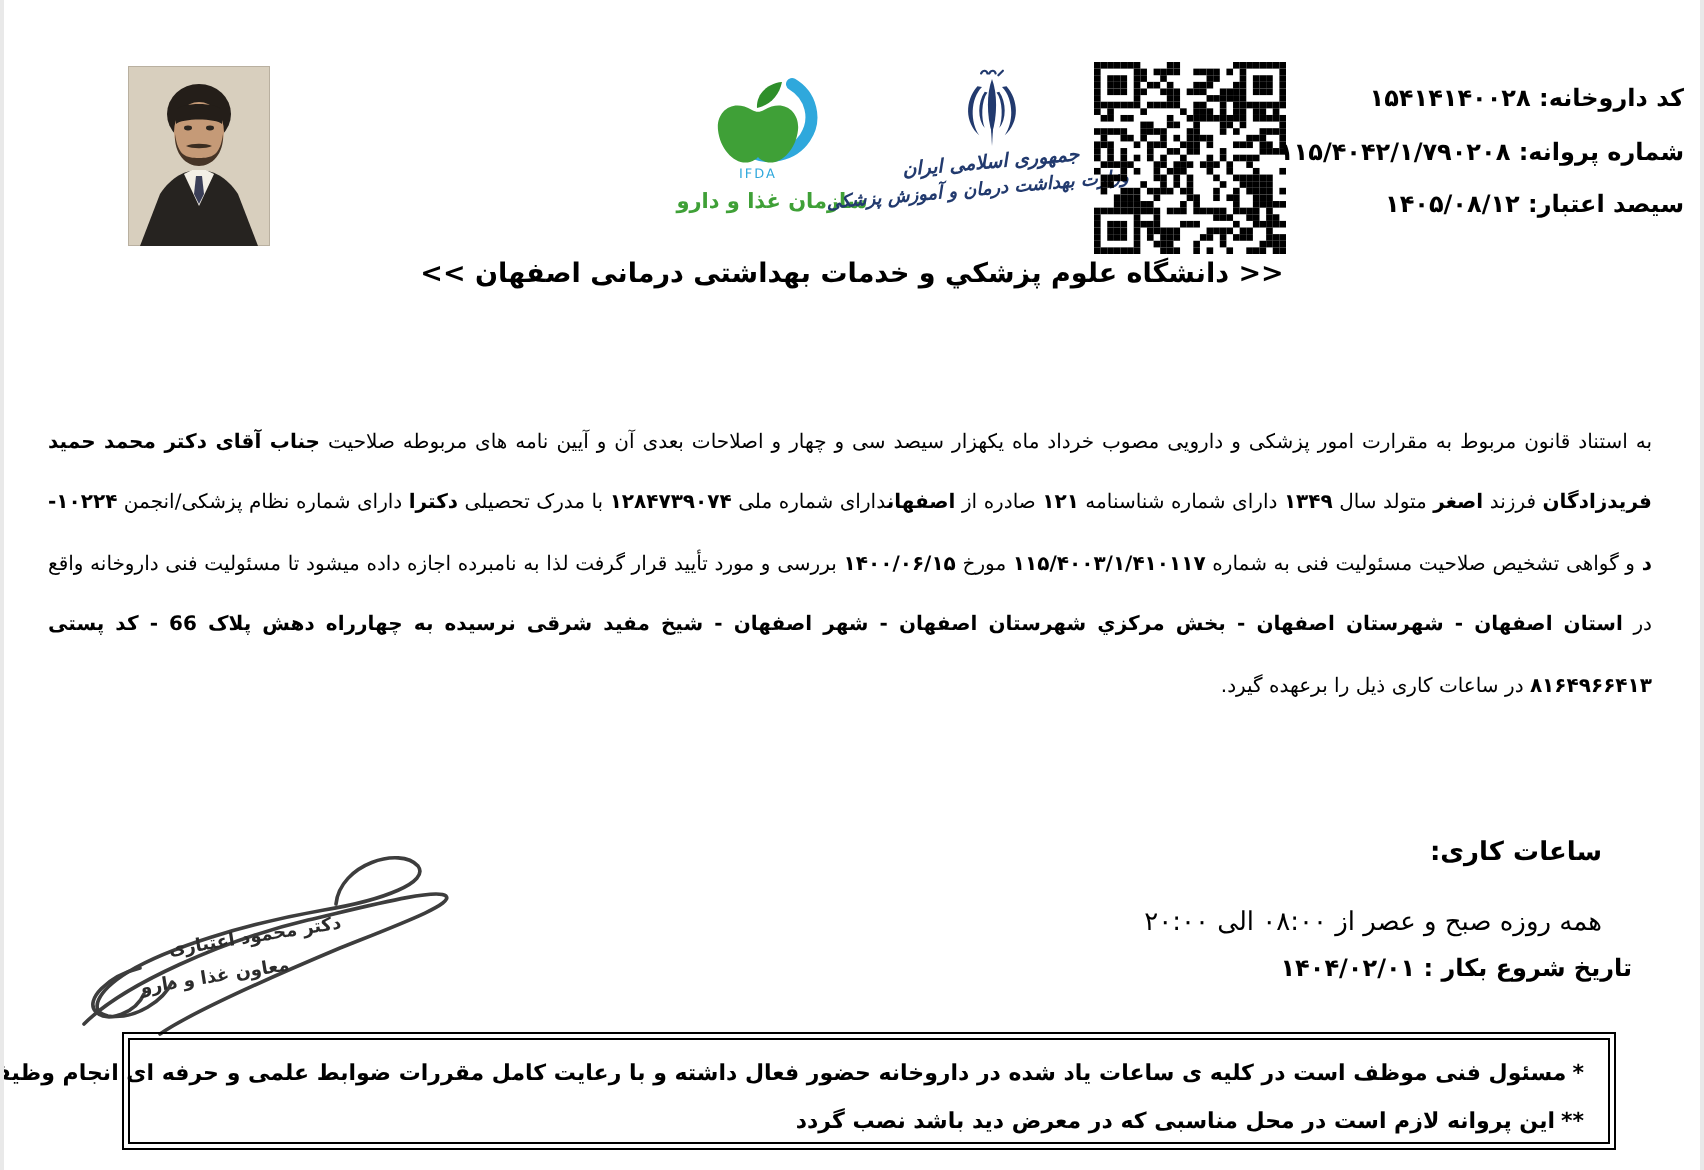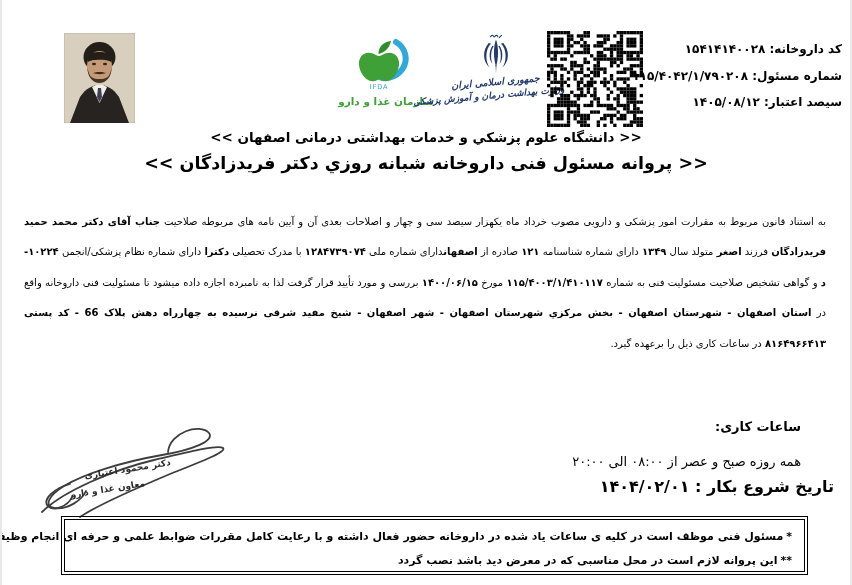--- a/index.html
+++ b/index.html
@@ -38,21 +38,21 @@
     position:absolute; top:207px; right:24px; left:22px;
     font-size:10px; line-height:30.4px; text-align:justify; direction:rtl;
   }
 
   
   .hours { position:absolute; top:419px; right:49px; text-align:right; direction:rtl; }
   .hours-heading { font-size:13px; font-weight:bold; }
   .hours-value { font-size:13px; margin-top:20px; }
 
   
-  .start-date { position:absolute; top:477px; right:16px; font-size:16px; font-weight:bold; direction:rtl; }
+  .start-date { position:absolute; top:477px; right:34px; font-size:12px; font-weight:bold; direction:rtl; }
 
   
   .sig { position:absolute; left:20px; top:420px; width:220px; height:100px; direction:ltr; }
   .sig svg { position:absolute; left:0; top:0; }
   .sig-name { position:absolute; left:62px; top:44px; font-size:9px; font-weight:bold; color:#2b2b2b;
               transform:rotate(-9deg); white-space:nowrap; direction:rtl; }
   .sig-title { position:absolute; left:48px; top:64px; font-size:9px; font-weight:bold; color:#2b2b2b;
                transform:rotate(-9deg); white-space:nowrap; direction:rtl; }
 
   
@@ -63,21 +63,21 @@
   .note { font-size:11px; font-weight:bold; line-height:24px; white-space:nowrap; }
   .note .marker { display:inline-block; margin-left:3px; }
 </style>
 </head>
 <body>
 
 <div class="page">
 
   <div class="hdr">
     <div class="hdr-row"><span>کد داروخانه:</span> <span>۱۵۴۱۴۱۴۰۰۲۸</span></div>
-    <div class="hdr-row"><span>شماره مسئول:</span> <span>۱۱۵/۴۰۴۲/۱/۷۹۰۲۰۸</span></div>
+    <div class="hdr-row"><span>شماره پروانه:</span> <span>۱۱۵/۴۰۴۲/۱/۷۹۰۲۰۸</span></div>
     <div class="hdr-row"><span>سیصد اعتبار:</span> <span>۱۴۰۵/۰۸/۱۲</span></div>
   </div>
 
   <div class="photo">
     <svg width="71" height="90" viewBox="0 0 71 90">
       <rect width="71" height="90" fill="#d8cfbe"></rect>
       <rect width="71" height="90" fill="none" stroke="#b9b0a0" stroke-width="1"></rect>
       <path d="M6 90 L16 64 C22 55 29 52 35.5 52 C42 52 49 55 55 64 L65 90 Z" fill="#262320"></path>
       <path d="M28 54 L35.5 70 L43 54 L39 52 L32 52 Z" fill="#f3efe6"></path>
       <path d="M34 55 L37 55 L38 64 L35.5 69 L33 64 Z" fill="#3b3f58"></path>
@@ -558,21 +558,20 @@
         <rect x="56.28" y="92.69" width="3.31" height="3.31"></rect>
         <rect x="66.21" y="92.69" width="3.31" height="3.31"></rect>
         <rect x="76.14" y="92.69" width="3.31" height="3.31"></rect>
         <rect x="79.45" y="92.69" width="3.31" height="3.31"></rect>
         <rect x="82.76" y="92.69" width="3.31" height="3.31"></rect>
         <rect x="89.38" y="92.69" width="3.31" height="3.31"></rect>
         <rect x="92.69" y="92.69" width="3.31" height="3.31"></rect>
       </svg></div>
 
   <div class="title1">&lt;&lt; دانشگاه علوم پزشكي و خدمات بهداشتی درمانی اصفهان &gt;&gt;</div>
-  <div class="title2">&lt;&lt; پروانه مسئول فنی داروخانه شبانه روزي دكتر فریدزادگان &gt;&gt;</div>
 
   <p class="body-text"><span>به استناد قانون مربوط به مقرارت امور پزشکی و دارویی مصوب خرداد ماه یکهزار سیصد سی و چهار و اصلاحات بعدی آن و آیین نامه های مربوطه صلاحیت </span><span class="b">جناب آقای دکتر محمد حمید فریدزادگان</span><span> فرزند </span><span class="b">اصغر</span><span> متولد سال </span><span class="b">۱۳۴۹</span><span> دارای شماره شناسنامه </span><span class="b">۱۲۱</span><span> صادره از </span><span class="b">اصفهان</span><span>دارای شماره ملی </span><span class="b">۱۲۸۴۷۳۹۰۷۴</span><span> با مدرک تحصیلی </span><span class="b">دکترا</span><span> دارای شماره نظام پزشکی/انجمن </span><span class="b">۱۰۲۲۴-د</span><span> و گواهی تشخیص صلاحیت مسئولیت فنی به شماره </span><span class="b">۱۱۵/۴۰۰۳/۱/۴۱۰۱۱۷</span><span> مورخ </span><span class="b">۱۴۰۰/۰۶/۱۵</span><span> بررسی و مورد تأیید قرار گرفت لذا به نامبرده اجازه داده میشود تا مسئولیت فنی داروخانه واقع در </span><span class="b">استان اصفهان - شهرستان اصفهان - بخش مرکزي شهرستان اصفهان - شهر اصفهان - شیخ مفید شرقی نرسیده به چهارراه دهش پلاک 66 - کد پستی ۸۱۶۴۹۶۶۴۱۳</span><span> در ساعات کاری ذیل را برعهده گیرد.</span></p>
 
   <div class="hours">
     <div class="hours-heading">ساعات کاری:</div>
     <div class="hours-value">همه روزه صبح و عصر از ۰۸:۰۰ الی ۲۰:۰۰</div>
   </div>
 
   <div class="start-date">تاریخ شروع بکار : ۱۴۰۴/۰۲/۰۱</div>
 

